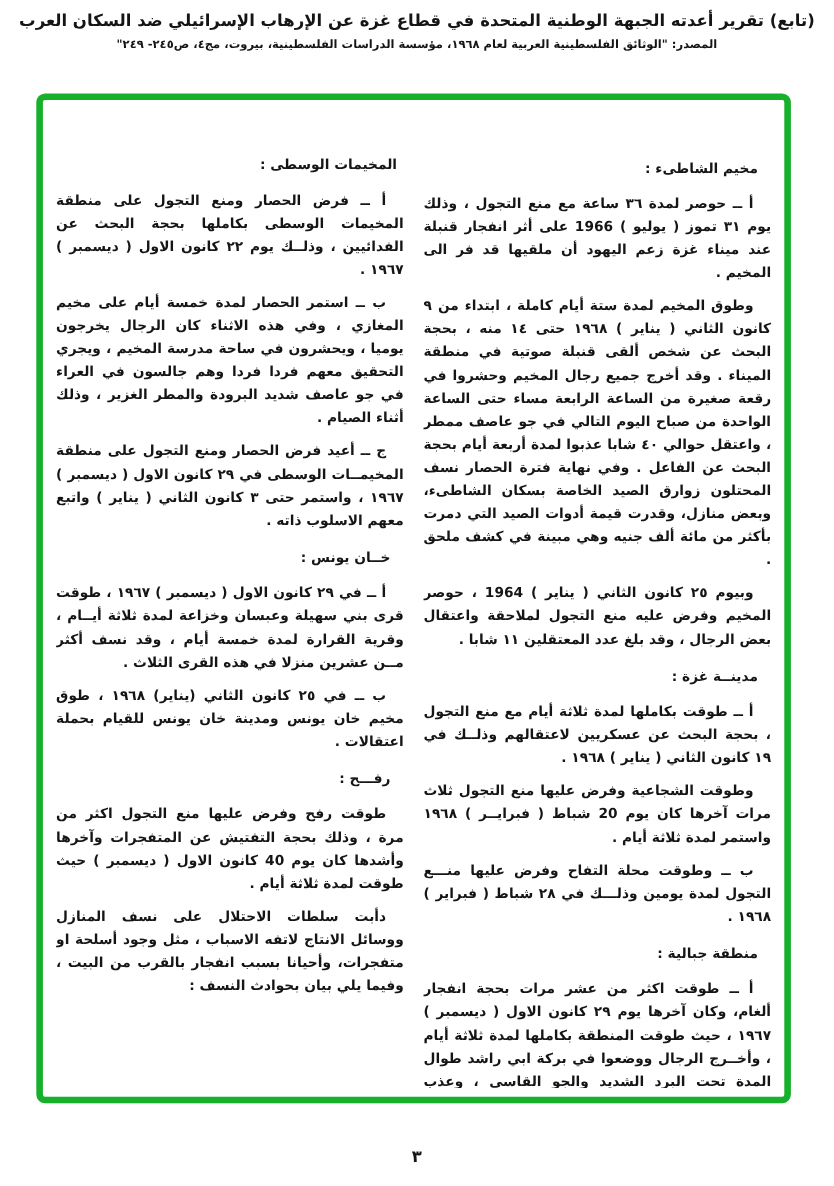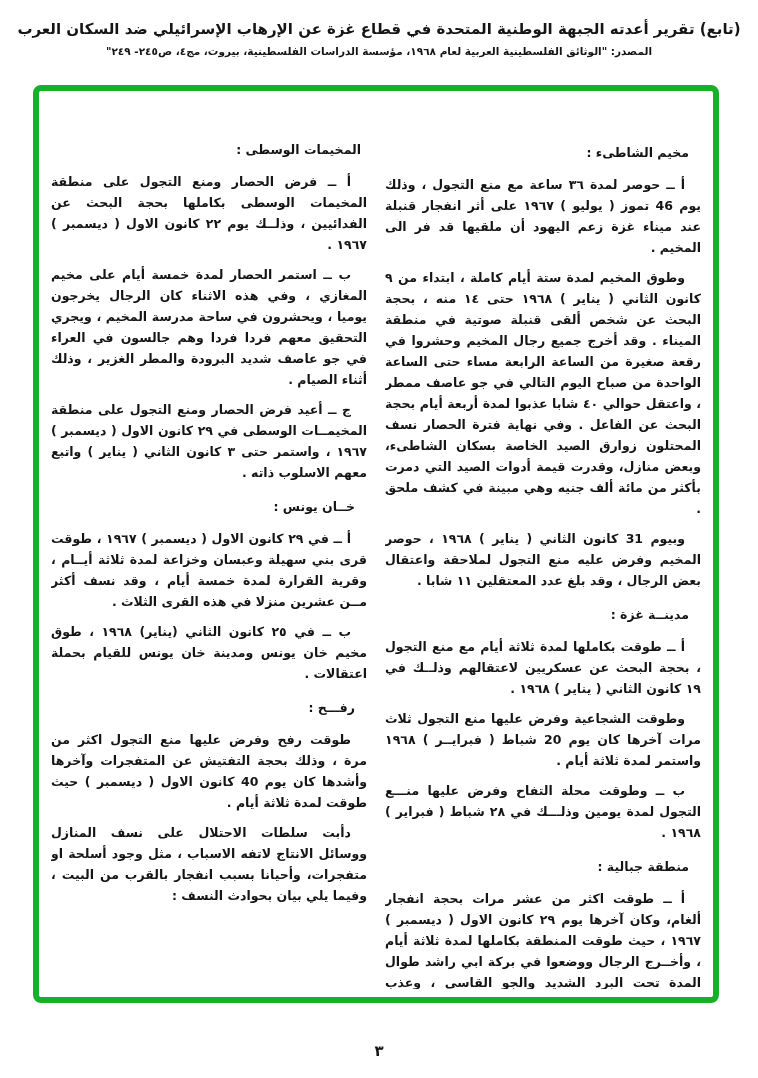--- a/index.html
+++ b/index.html
@@ -5,21 +5,21 @@
   html,body { margin:0; padding:0; }
   body {
     width:758px; height:1078px;
     background:#ffffff;
     font-family:"DejaVu Sans", sans-serif;
     color:#151515;
     position:relative;
     overflow:hidden;
   }
   .header { direction:rtl; text-align:center; font-weight:bold; }
-  .header-title { padding-top:20px; font-size:15px; letter-spacing:0; }
+  .header-title { padding-top:10px; font-size:15px; letter-spacing:0; }
   .header-source { margin-top:7px; font-size:10.5px; }
 
   .frame {
     position:absolute;
     left:33px; top:85px;
     width:686px; height:918px;
     border:6px solid #17b02a;
     border-radius:8px;
     box-sizing:border-box;
     overflow:hidden;
@@ -61,23 +61,23 @@
 <div class="header">
   <div class="header-title">(تابع) تقرير أعدته الجبهة الوطنية المتحدة في قطاع غزة عن الإرهاب الإسرائيلي ضد السكان العرب</div>
   <div class="header-source">المصدر: "الوثائق الفلسطينية العربية لعام ١٩٦٨، مؤسسة الدراسات الفلسطينية، بيروت، مج٤، ص٢٤٥- ٢٤٩"</div>
 </div>
 
 <div class="frame">
   <div class="cols">
 
     <div class="col">
       <div class="sect">مخيم الشاطىء :</div>
-      <div class="para">أ ــ حوصر لمدة ٣٦ ساعة مع منع التجول ، وذلك يوم 46 تموز ( يوليو ) ١٩٦٧ على أثر انفجار قنبلة عند ميناء غزة زعم اليهود أن ملقيها قد فر الى المخيم .</div>
+      <div class="para">أ ــ حوصر لمدة ٣٦ ساعة مع منع التجول ، وذلك يوم ٣١ تموز ( يوليو ) 1966 على أثر انفجار قنبلة عند ميناء غزة زعم اليهود أن ملقيها قد فر الى المخيم .</div>
       <div class="para">وطوق المخيم لمدة ستة أيام كاملة ، ابتداء من ٩ كانون الثاني ( يناير ) ١٩٦٨ حتى ١٤ منه ، بحجة البحث عن شخص ألقى قنبلة صوتية في منطقة الميناء . وقد أخرج جميع رجال المخيم وحشروا في رقعة صغيرة من الساعة الرابعة مساء حتى الساعة الواحدة من صباح اليوم التالي في جو عاصف ممطر ، واعتقل حوالي ٤٠ شابا عذبوا لمدة أربعة أيام بحجة البحث عن الفاعل . وفي نهاية فترة الحصار نسف المحتلون زوارق الصيد الخاصة بسكان الشاطىء، وبعض منازل، وقدرت قيمة أدوات الصيد التي دمرت بأكثر من مائة ألف جنيه وهي مبينة في كشف ملحق .</div>
-      <div class="para">وبيوم 31 كانون الثاني ( يناير ) ١٩٦٨ ، حوصر المخيم وفرض عليه منع التجول لملاحقة واعتقال بعض الرجال ، وقد بلغ عدد المعتقلين ١١ شابا .</div>
+      <div class="para">وبيوم ٢٥ كانون الثاني ( يناير ) 1964 ، حوصر المخيم وفرض عليه منع التجول لملاحقة واعتقال بعض الرجال ، وقد بلغ عدد المعتقلين ١١ شابا .</div>
       <div class="sect">مدينــة غزة :</div>
       <div class="para">أ ــ طوقت بكاملها لمدة ثلاثة أيام مع منع التجول ، بحجة البحث عن عسكريين لاعتقالهم وذلــك في ١٩ كانون الثاني ( يناير ) ١٩٦٨ .</div>
       <div class="para">وطوقت الشجاعية وفرض عليها منع التجول ثلاث مرات آخرها كان يوم 20 شباط ( فبرايــر ) ١٩٦٨ واستمر لمدة ثلاثة أيام .</div>
       <div class="para">ب ــ وطوقت محلة التفاح وفرض عليها منـــع التجول لمدة يومين وذلـــك في ٢٨ شباط ( فبراير ) ١٩٦٨ .</div>
       <div class="sect">منطقة جبالية :</div>
       <div class="para">أ ــ طوقت اكثر من عشر مرات بحجة انفجار ألغام، وكان آخرها يوم ٢٩ كانون الاول ( ديسمبر ) ١٩٦٧ ، حيث طوقت المنطقة بكاملها لمدة ثلاثة أيام ، وأخــرج الرجال ووضعوا في بركة ابي راشد طوال المدة تحت البرد الشديد والجو القاسي ، وعذب بعضهم تعذيبا شديدا وتجمد البعض الآخر من شدة البرد . وحدث مثل ذلك في قرية بيت حانون .</div>
     </div>
 
     <div class="col">
       <div class="sect-tight">المخيمات الوسطى :</div>

